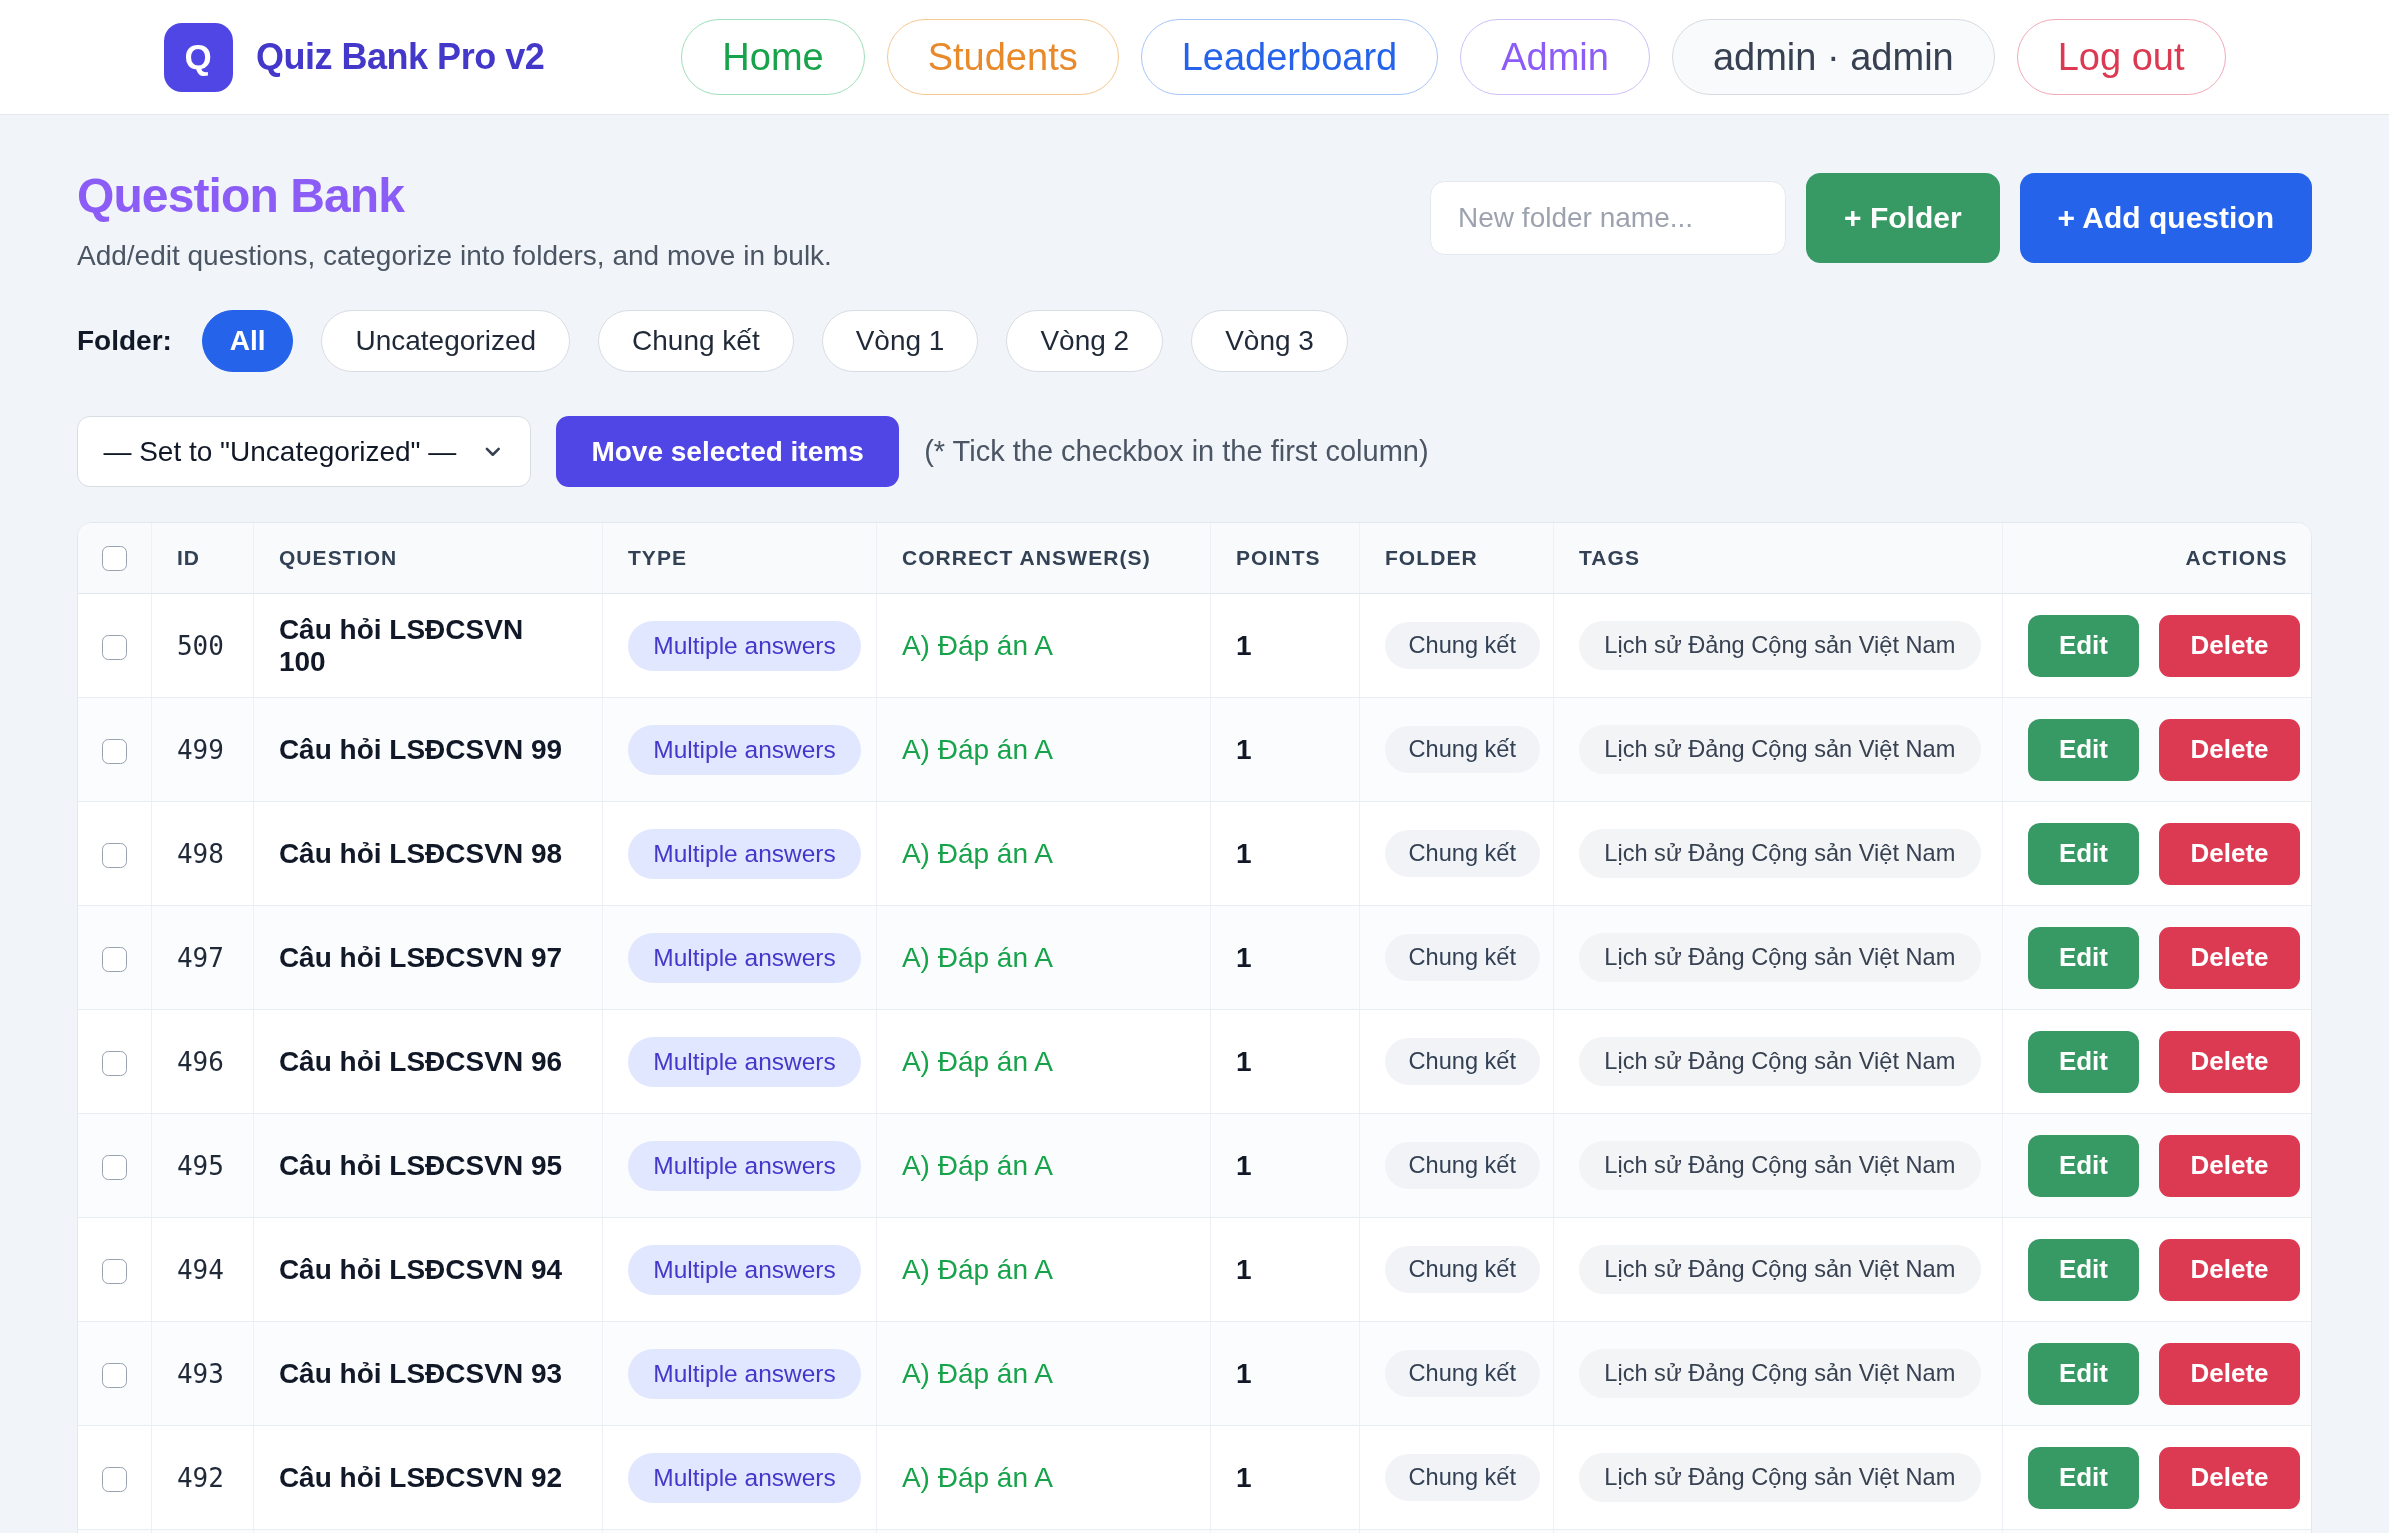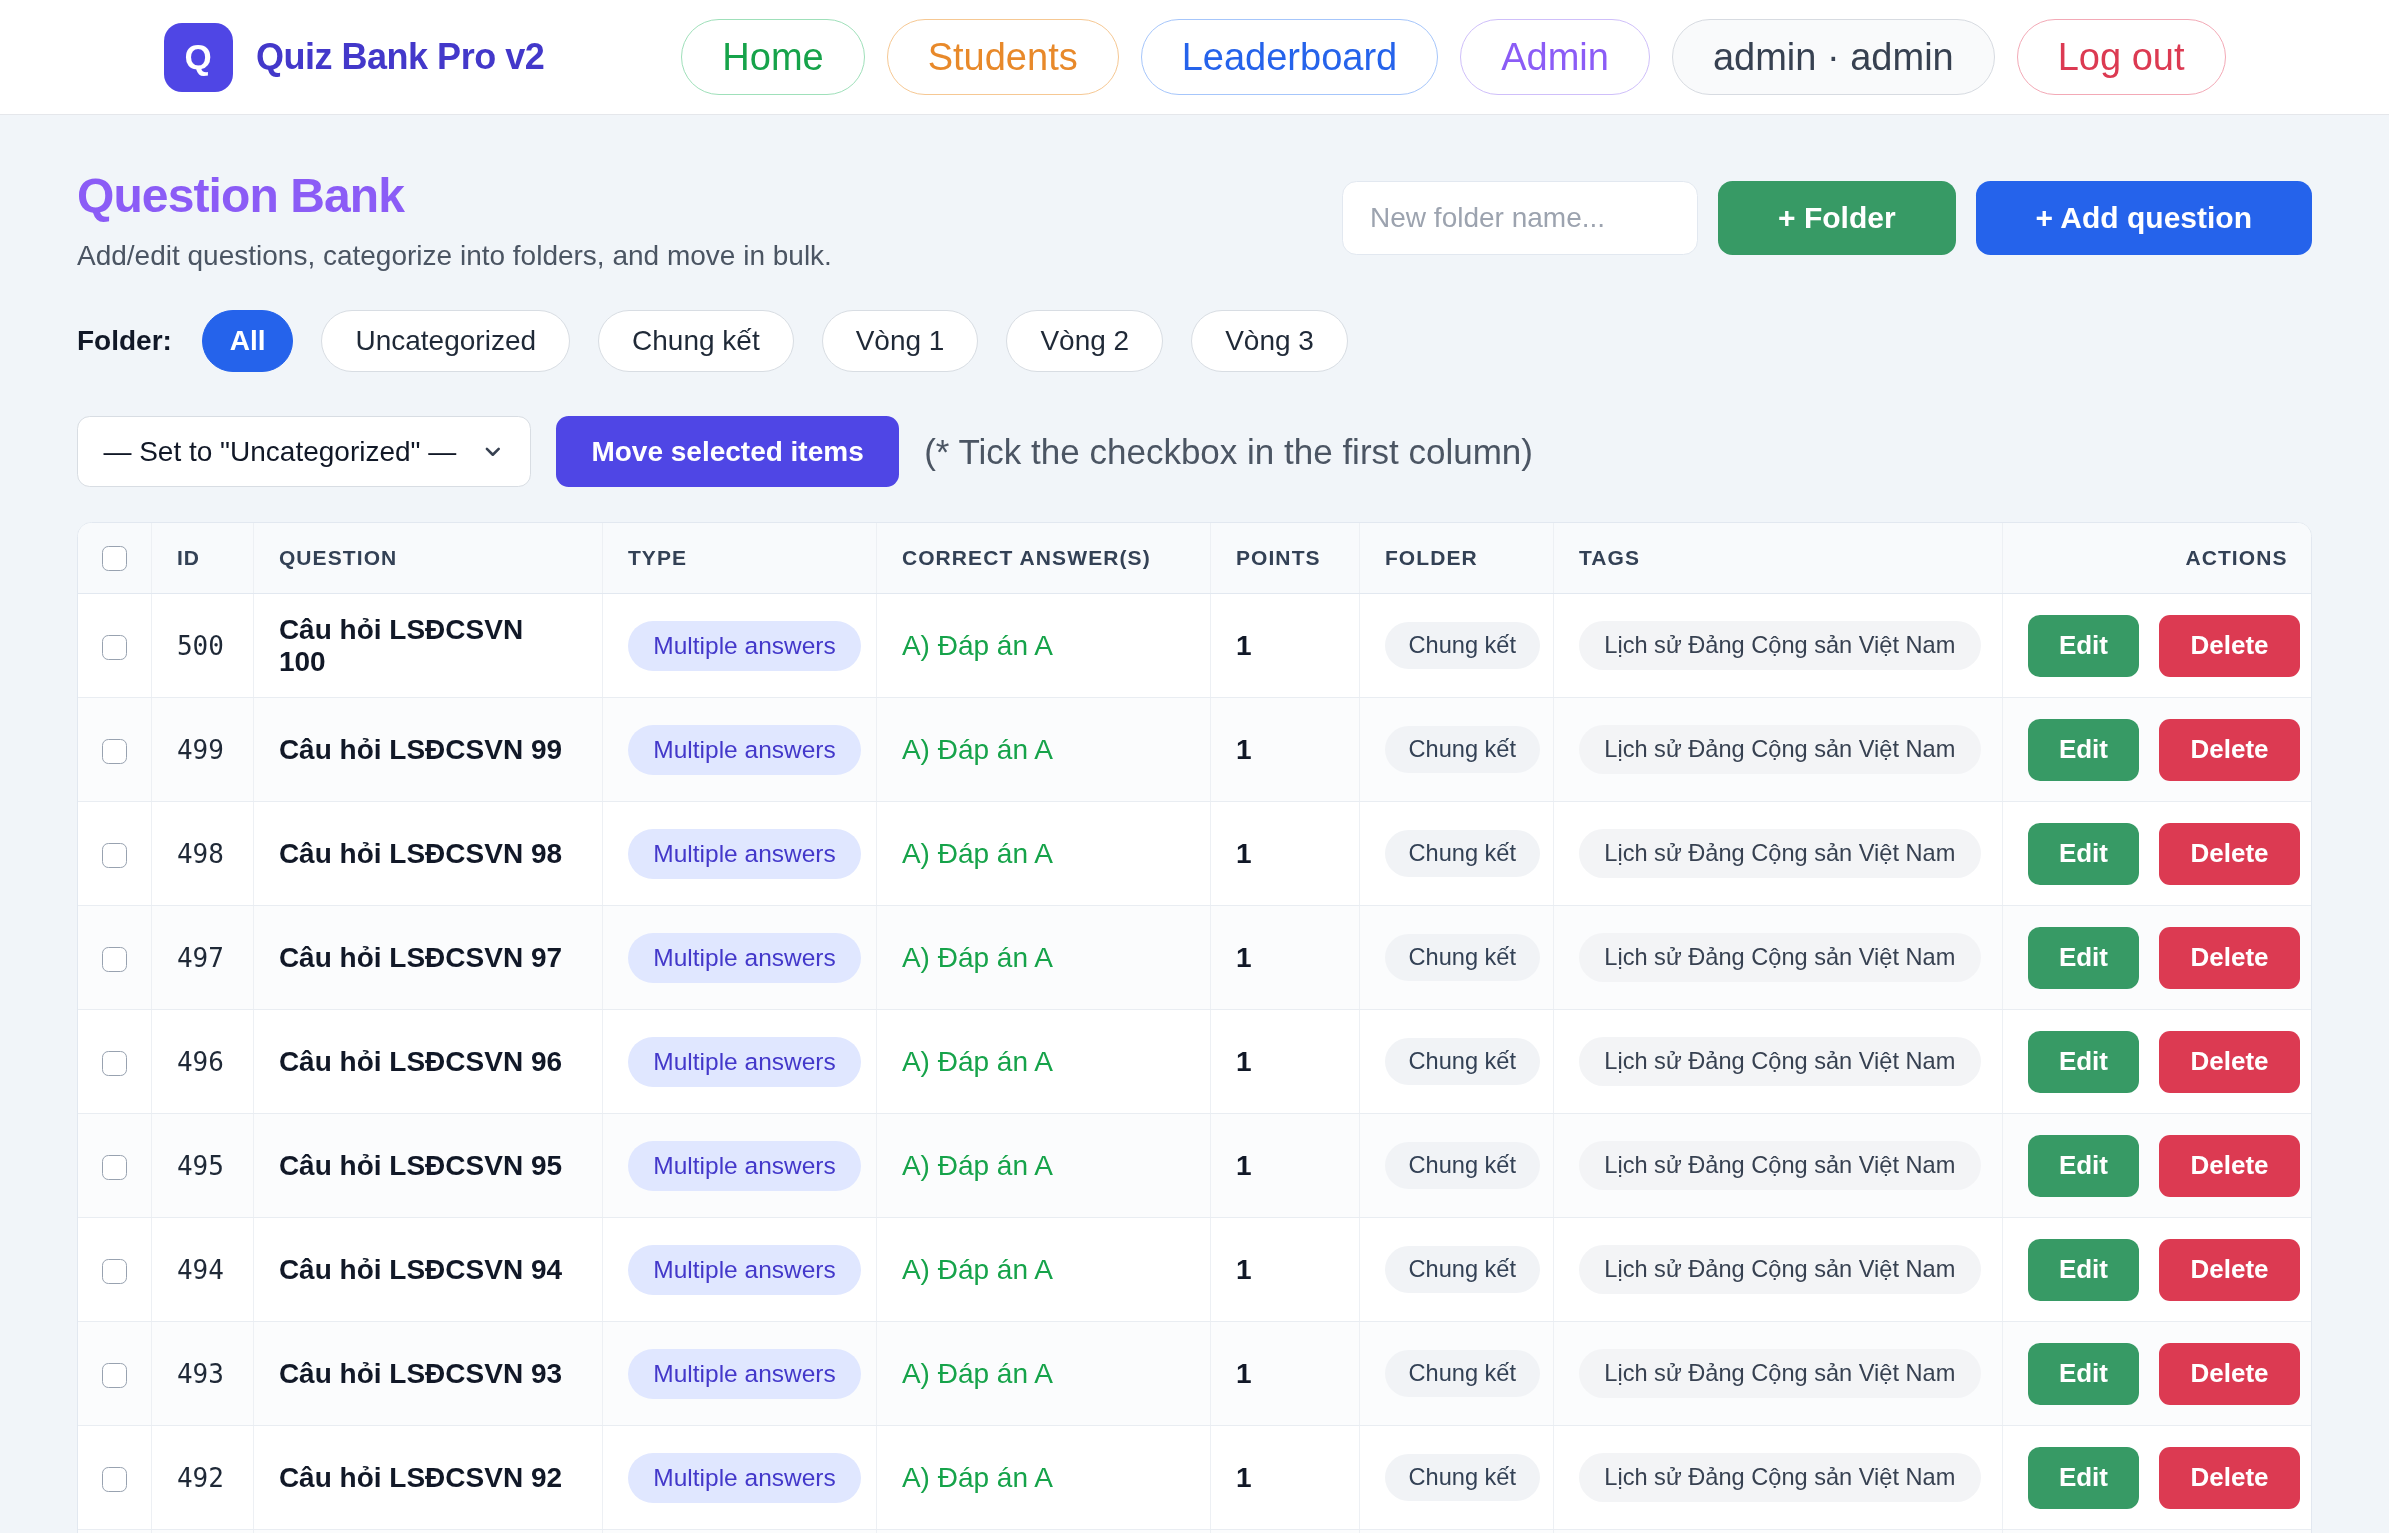--- a/index.html
+++ b/index.html
@@ -29,35 +29,35 @@
   
   .container { width: 2235px; margin: 0 auto; padding-top: 47px; }
 
   .page-head { display: flex; justify-content: space-between; align-items: center; }
   .page-title { font-size: 48px; line-height: 67px; margin: 0 0 9px 0; font-weight: 800; color: #8b5cf6; letter-spacing: -0.9px; }
   .page-subtitle { font-size: 28px; line-height: 36px; color: #4b5563; }
 
   .head-actions { display: flex; align-items: center; gap: 20px; }
   .folder-input { width: 356px; height: 74px; border: 1.8px solid #e2e8f0; border-radius: 14.5px; padding: 0 27px; font-size: 28px; color: #111827; background: #fff; font-family: inherit; outline: none; }
   .folder-input::placeholder { color: #9ca3af; }
-  .btn { height: 74px; border: none; border-radius: 14.5px; font-size: 30px; font-weight: 600; color: #fff; padding: 0 60px; cursor: pointer; font-family: inherit; }
+  .btn { height: 90px; border: none; border-radius: 14.5px; font-size: 30px; font-weight: 600; color: #fff; padding: 0 38px; cursor: pointer; font-family: inherit; }
   .btn-folder { background: #379a65; }
   .btn-add { background: #2563eb; }
 
   
   .filter-row { display: flex; align-items: center; gap: 28px; margin-top: 36px; }
   .filter-label { font-size: 28px; font-weight: 600; color: #111827; margin-right: 1.8px; }
   .chip { height: 62px; padding: 0 33px; border-radius: 908px; border: 1.8px solid #d8dde3; background: #fff; font-size: 28px; display: flex; align-items: center; color: #1f2937; cursor: pointer; font-family: inherit; }
   .chip-active { background: #2563eb; border-color: #2563eb; color: #fff; font-weight: 600; padding: 0 27px; }
 
   
   .bulk-row { display: flex; align-items: center; gap: 25.4px; margin-top: 44px; }
   .select { width: 454px; height: 71px; border: 1.8px solid #d8dde3; border-radius: 12.7px; background: #fff; display: flex; align-items: center; justify-content: space-between; padding: 0 25.4px; font-size: 28px; color: #111827; cursor: pointer; }
   .btn-move { background: #4f46e5; height: 71px; border: none; border-radius: 12.7px; font-size: 28px; font-weight: 600; color: #fff; padding: 0 35px; cursor: pointer; font-family: inherit; }
-  .hint { font-size: 35px; color: #4b5563; }
+  .hint { font-size: 29px; color: #4b5563; }
 
   
   .table-card { margin-top: 35px; background: #fff; border: 0.9px solid #e2e8f0; border-radius: 14.5px; overflow: hidden; }
   table { width: 100%; border-collapse: collapse; table-layout: fixed; }
   col.c-check { width: 73px; }  col.c-id { width: 102px; }  col.c-q { width: 349px; }
   col.c-type { width: 274px; }  col.c-ans { width: 334px; } col.c-pts { width: 149px; }
   col.c-folder { width: 194px; } col.c-tags { width: 449px; } col.c-actions { width: 311px; }
   thead th { background: #f8fafc; font-size: 21px; font-weight: 700; color: #334155; letter-spacing: 1.1px; text-align: left; padding: 22px 25.4px; border-bottom: 0.9px solid #e2e8f0; border-right: 0.9px solid #edf0f4; }
   thead th:last-child { border-right: none; text-align: right; }
   thead th.col-check { text-align: center; padding: 22px 0; }

